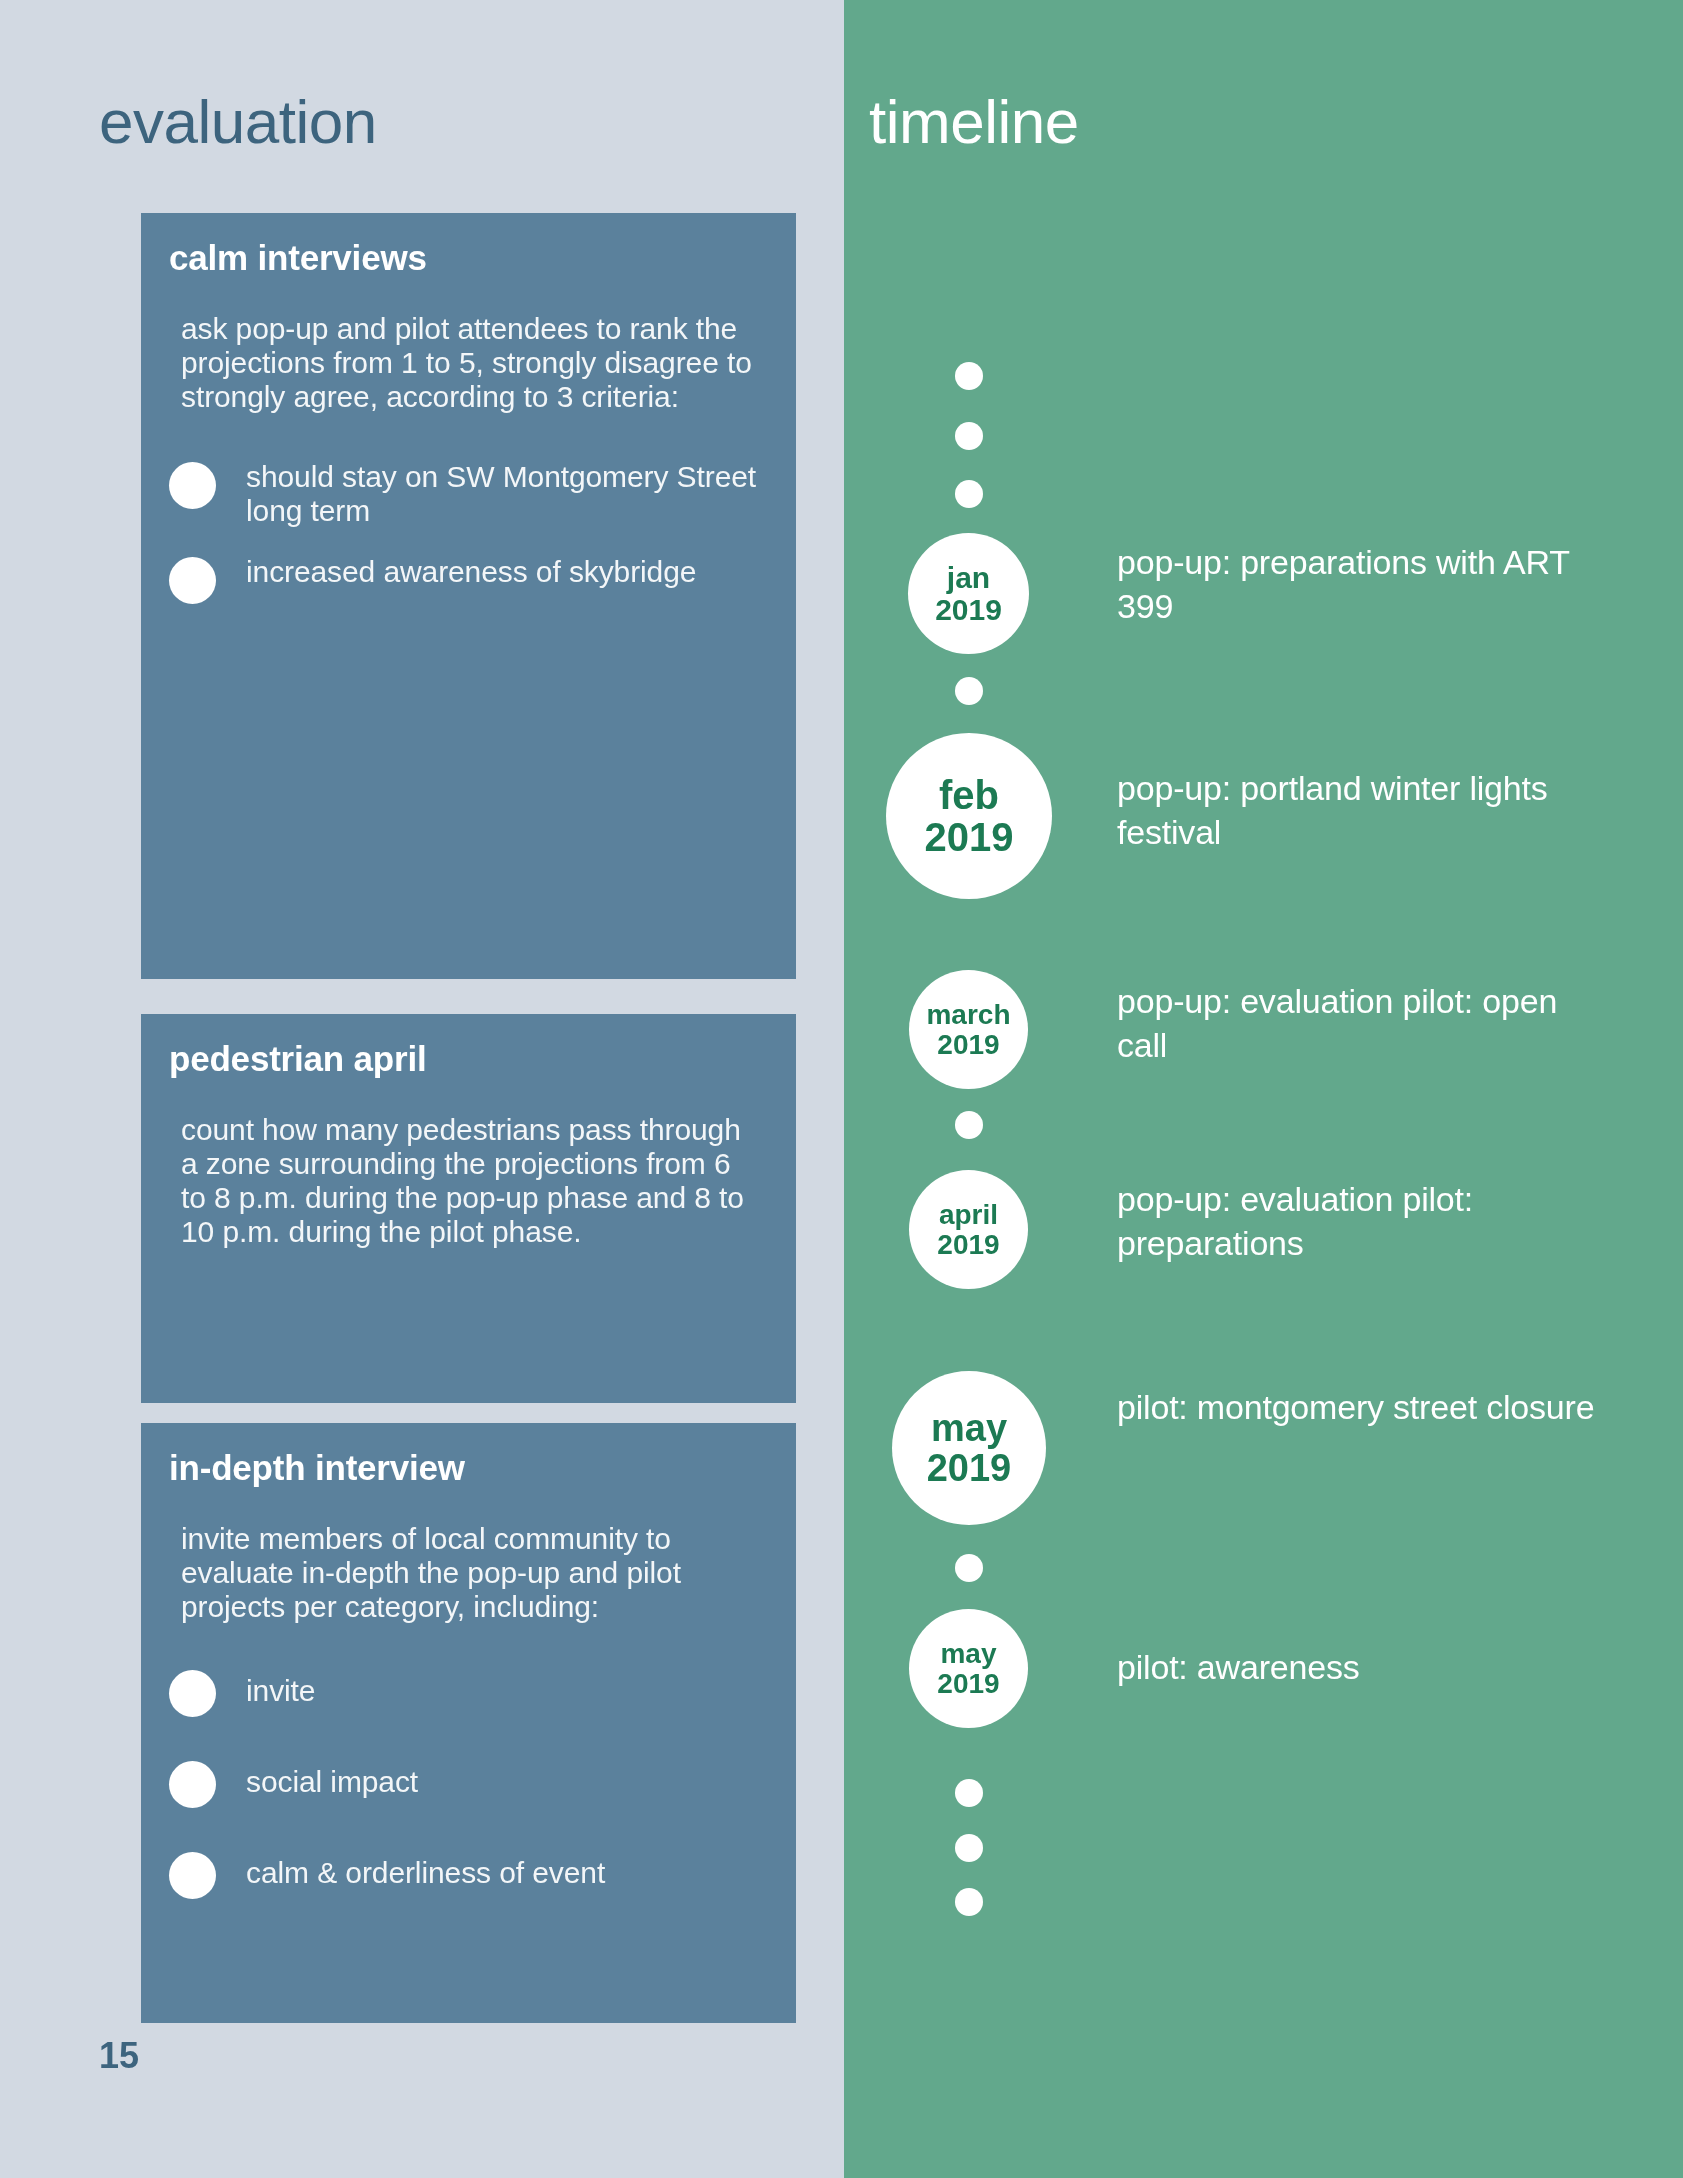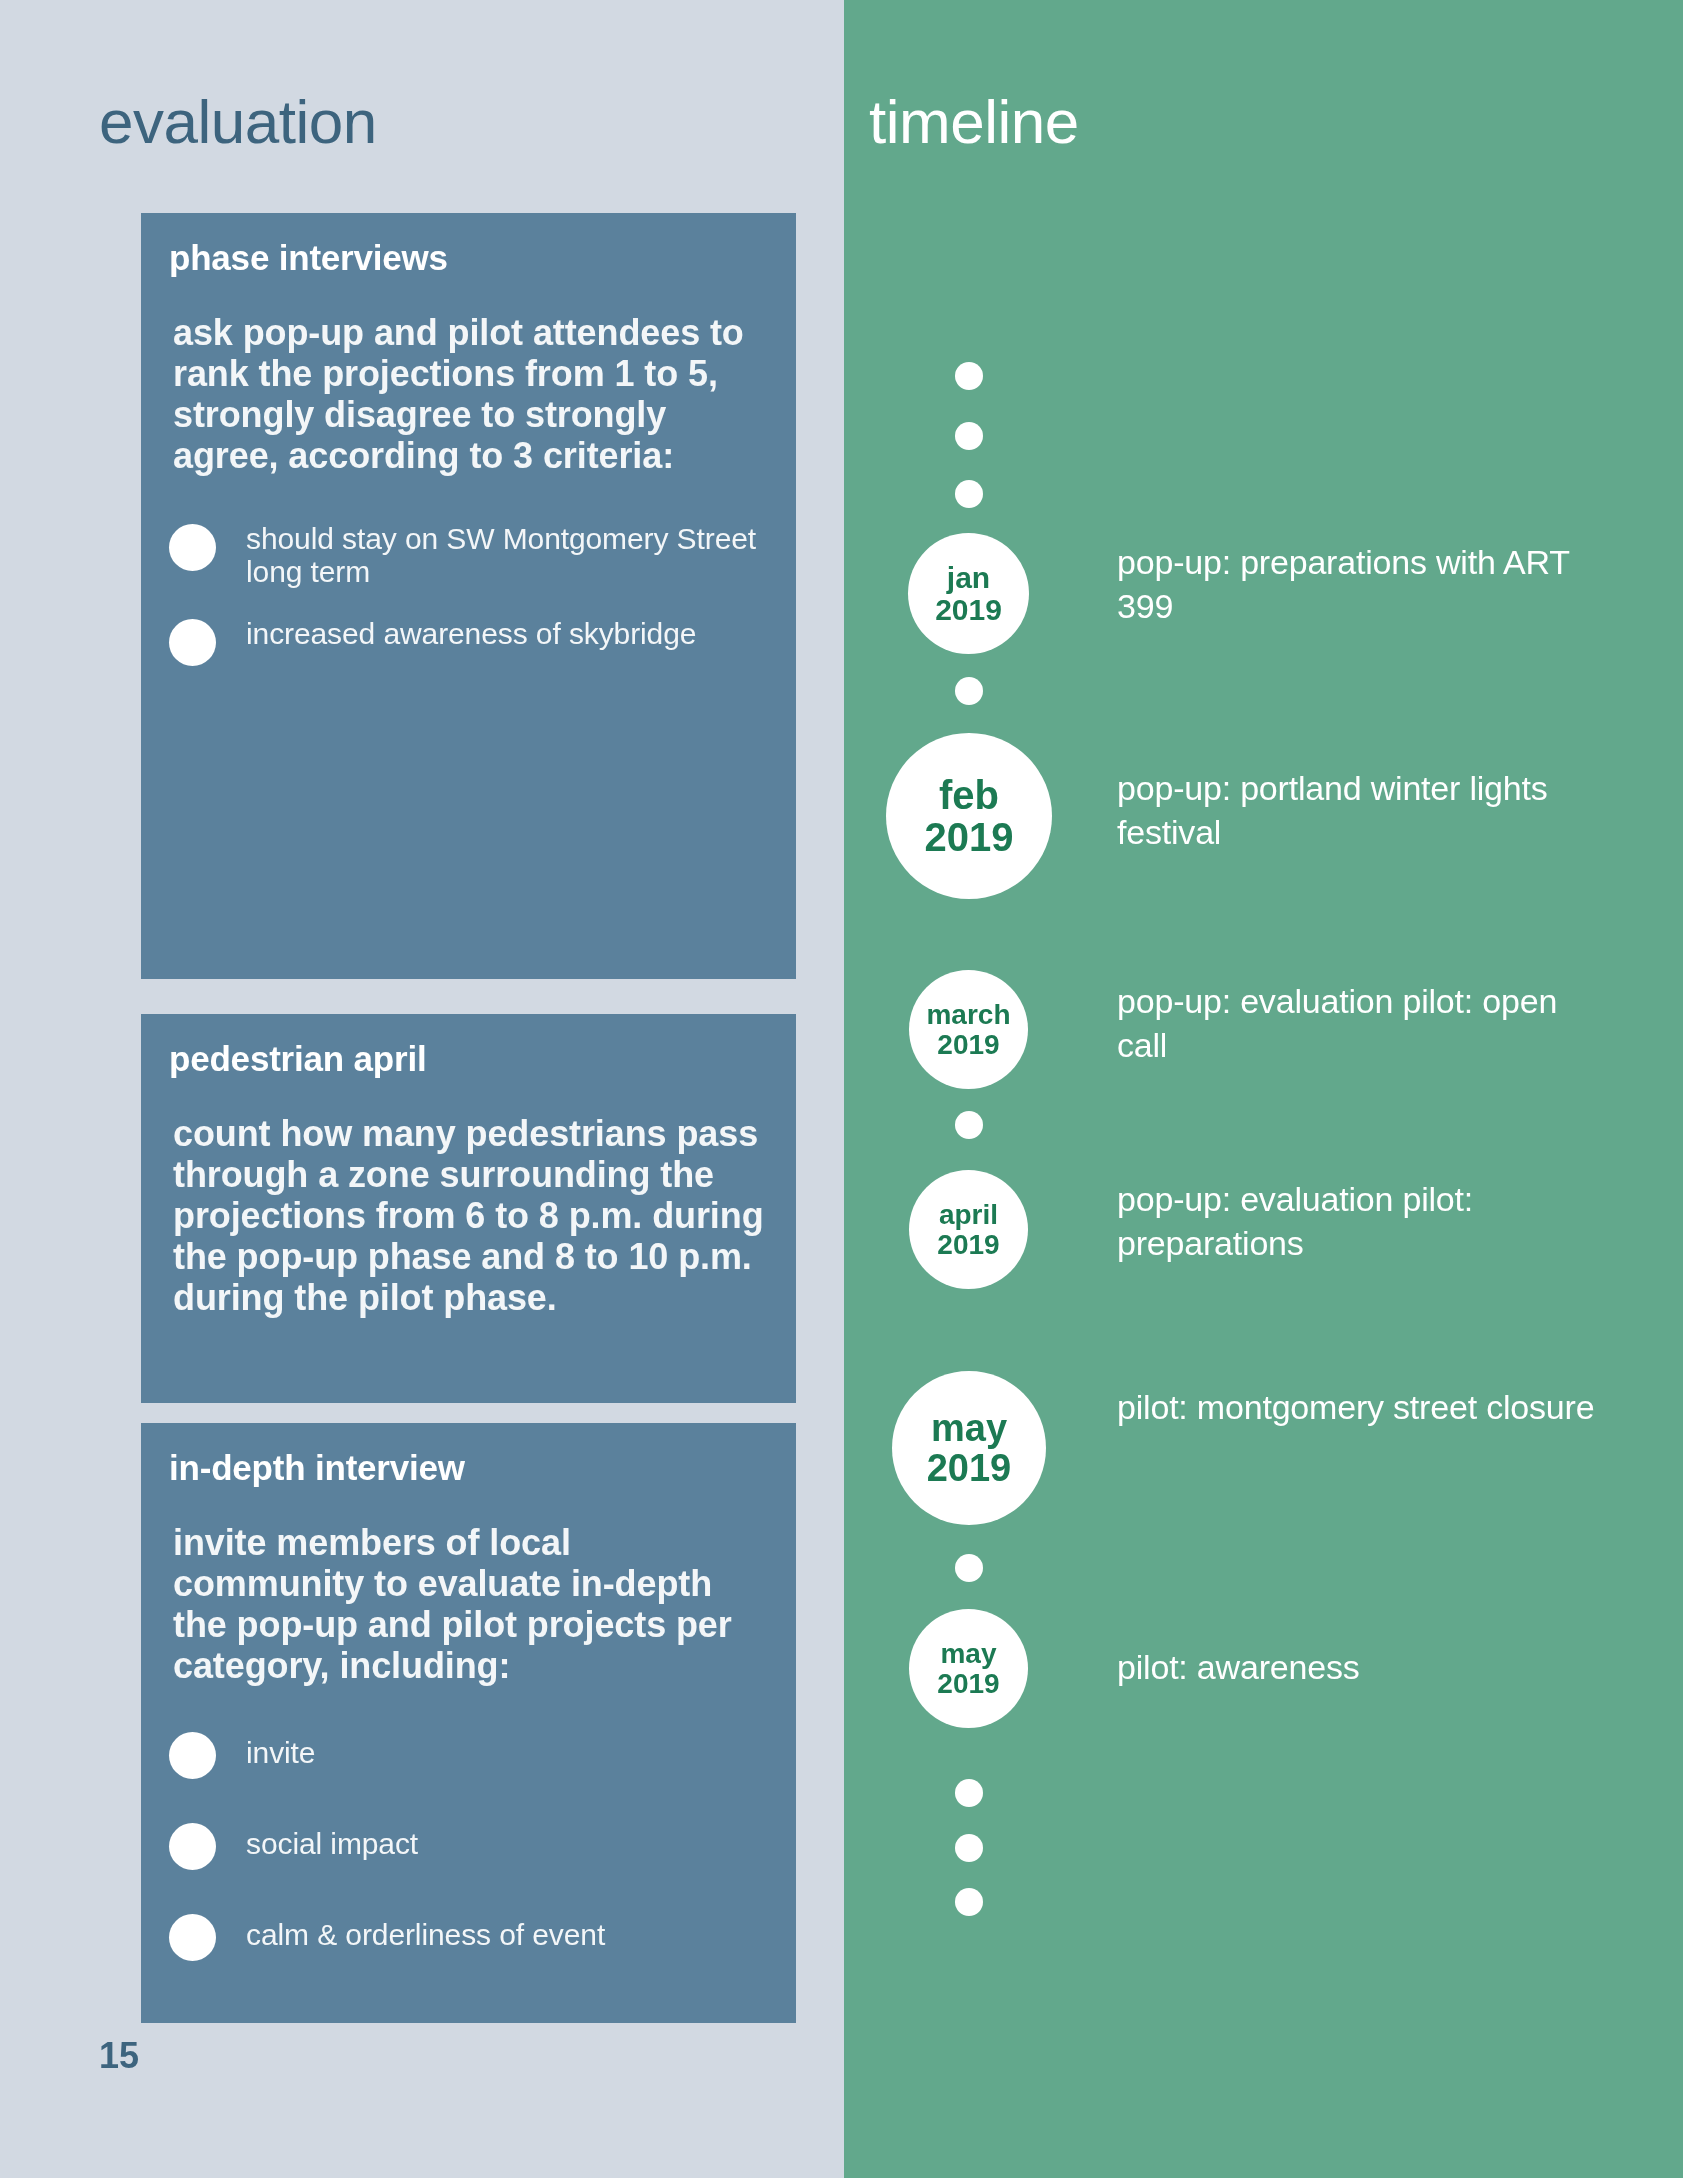--- a/index.html
+++ b/index.html
@@ -53,25 +53,24 @@
   .card-title {
     color: #ffffff;
     font-size: 35px;
     font-weight: 700;
     line-height: 1.1;
     margin: 0 0 34px 0;
     letter-spacing: -0.2px;
   }
   .card-body {
     color: #f3f6f8;
-    font-size: 36px;
+    font-size: 30px;
     line-height: 1.14;
-    margin: 4px;
+    margin: 12px;
     letter-spacing: -0.1px;
-    font-weight: bold;
   }
   .bullet-list {
     margin: 46px 0 0 0;
     padding: 0;
     list-style: none;
   }
   .bullet-list.tight { margin-top: 44px; }
   .bullet-item {
     display: flex;
     align-items: flex-start;
@@ -156,21 +155,21 @@
 </head>
 <body>
 
 <div id="page">
 
   <div class="left-col">
 
     <div class="left-title">evaluation</div>
 
     <div class="card" id="card-user-interviews">
-      <div class="card-title">phase interviews</div>
+      <div class="card-title">calm interviews</div>
       <p class="card-body">ask pop-up and pilot attendees to rank the projections from 1 to 5, strongly disagree to strongly agree, according to 3 criteria:</p>
       <ul class="bullet-list">
         <li class="bullet-item">
           <span class="bullet-dot"></span>
           <span class="bullet-text">should stay on SW Montgomery Street long term</span>
         </li>
         <li class="bullet-item">
           <span class="bullet-dot"></span>
           <span class="bullet-text">increased awareness of skybridge</span>
         </li>

